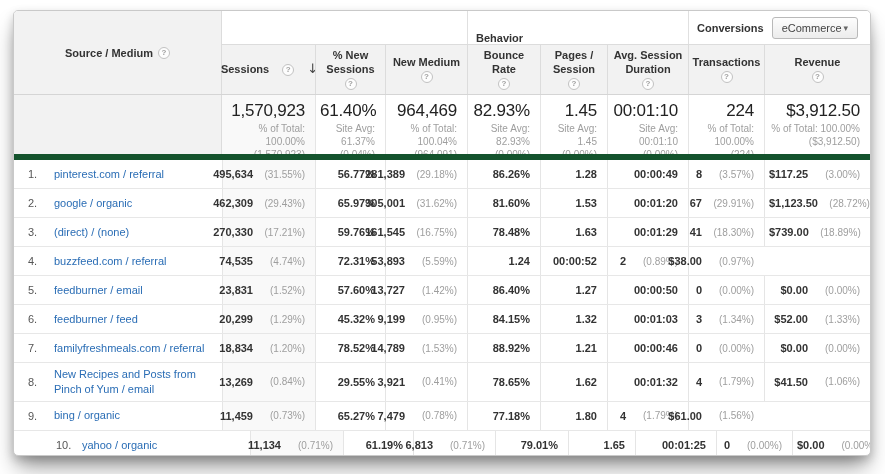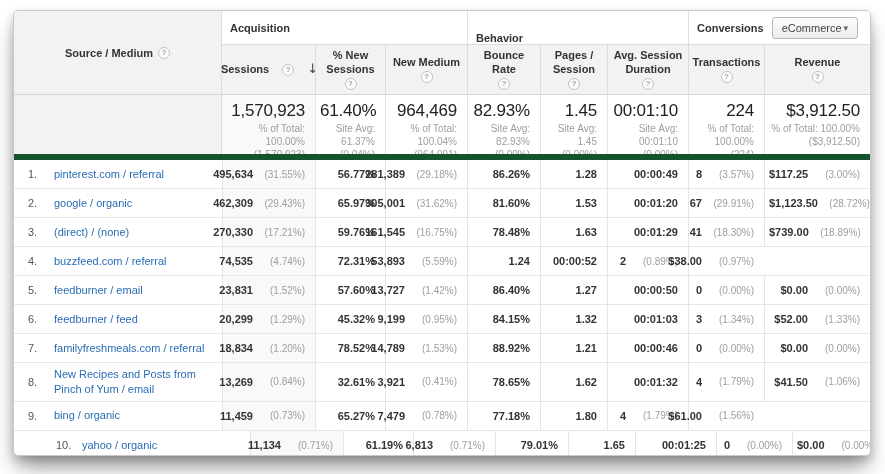--- a/index.html
+++ b/index.html
@@ -72,23 +72,20 @@
 <body>
 
 <div class="card">
 
   <div class="header-grid">
     <div class="source-head">
       <span>Source / Medium</span>
       <span class="help-icon">?</span>
     </div>
 
-    <div class="gcell g-acq">
-      <span>Acquisition</span>
-    </div>
     <div class="gcell g-beh">
       <span>Behavior</span>
     </div>
     <div class="gcell g-conv">
       <span>Conversions</span>
       <span class="dropdown">
         <span>eCommerce</span>
         <span class="caret">▾</span>
       </span>
     </div>
@@ -423,21 +420,21 @@
     <div class="grid data-row">
       <div class="td source-cell">
         <span class="rank">8.</span>
         <a class="link">New Recipes and Posts from Pinch of Yum / email</a>
       </div>
       <div class="td sessions-bg">
         <span class="val">13,269</span>
         <span class="pct">(0.84%)</span>
       </div>
       <div class="td">
-        <span class="val">32.61%</span>
+        <span class="val">29.55%</span>
       </div>
       <div class="td">
         <span class="val">3,921</span>
         <span class="pct">(0.41%)</span>
       </div>
       <div class="td">
         <span class="val">78.65%</span>
       </div>
       <div class="td">
         <span class="val">1.62</span>

